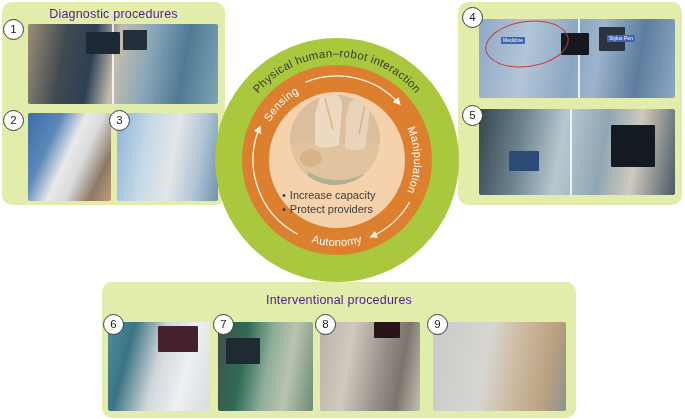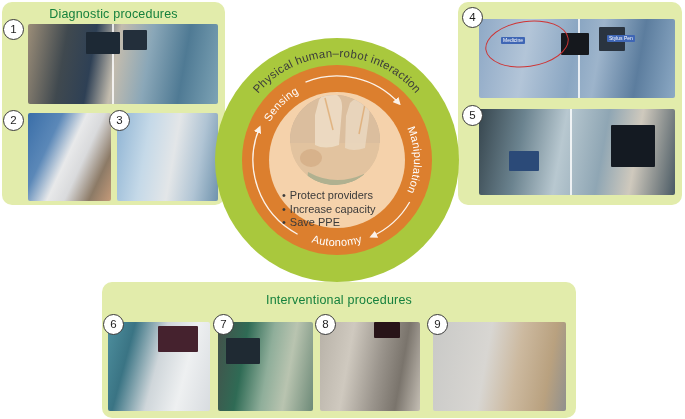--- a/index.html
+++ b/index.html
@@ -4,21 +4,21 @@
 <style>
   html,body{margin:0;padding:0;background:#fff}
   .stage{position:relative;width:685px;height:419px;background:#fff;overflow:hidden;
          font-family:"Liberation Sans",sans-serif;}
 
   
   .panel{position:absolute;background:#e2ecab;border-radius:10px;z-index:1}
   .panel-diag{left:2px;top:2px;width:223px;height:203px}
   .panel-bed{left:458px;top:2px;width:224px;height:203px}
   .panel-int{left:102px;top:282px;width:474px;height:136px}
-  .panel h2{margin:0;text-align:center;font-size:12.5px;font-weight:400;color:#15803d;
+  .panel h2{margin:0;text-align:center;font-size:12.5px;font-weight:400;color:#4c1d95;
             padding-top:5px;letter-spacing:.2px}
   .panel-int h2{padding-top:11px}
 
   
   .photo{position:absolute;border-radius:2px;overflow:hidden}
   .p1{left:26px;top:22px;width:190px;height:80px;
       background:linear-gradient(100deg,#9b8d78,#40494f 20%,#2e4055 34%,#c3bcae 46%,#8aa7b8 62%,#4f7a94 80%,#7da3b5)}
   .p2{left:26px;top:111px;width:83px;height:88px;
       background:linear-gradient(115deg,#3a6ea8,#5b88b8 28%,#e8e9ea 48%,#d9dadc 62%,#8c7a66 82%,#c49a79)}
   .p3{left:115px;top:111px;width:101px;height:88px;
@@ -177,23 +177,20 @@
         <textPath href="#arcMan" startOffset="50%">Manipulation</textPath>
       </text>
       <text class="t-ring" text-anchor="middle">
         <textPath href="#arcAuto" startOffset="50%">Autonomy</textPath>
       </text>
     </svg>
   </div>
 
   <div class="goals">
     <div class="goal">
-      <span class="bchar">•</span><span>Protect providers</span>
-    </div>
-    <div class="goal">
       <span class="bchar">•</span><span>Increase capacity</span>
     </div>
     <div class="goal">
-      <span class="bchar">•</span><span>Save PPE</span>
+      <span class="bchar">•</span><span>Protect providers</span>
     </div>
   </div>
 
 </div>
 
 </body></html>

